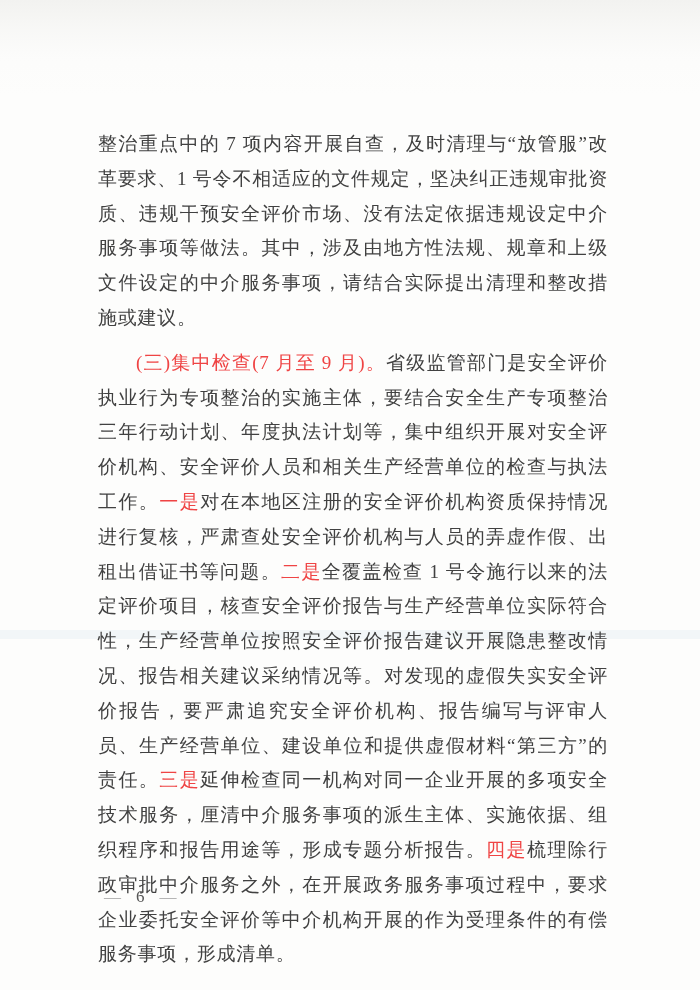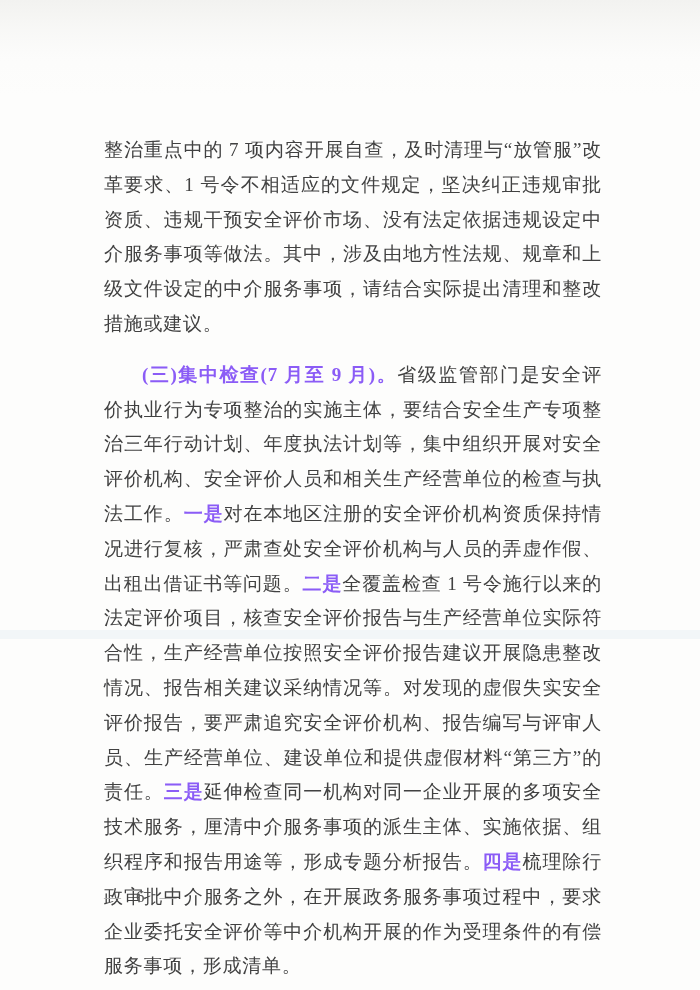--- a/index.html
+++ b/index.html
@@ -41,31 +41,31 @@
     top: 117px;
     width: 530px;
     font-size: 19px;
     line-height: 34.8px;
     color: #414141;
     text-align: justify;
     text-justify: inter-ideograph;
     letter-spacing: 0.04em;
   }
   .content p.para {
-    margin: 16px;
+    margin: 10px;
     padding: 0;
     text-indent: 0;
   }
   .content p.para.indent {
     text-indent: 2em;
   }
   .seg { font-weight: normal; }
   .seg.bold {
-    font-weight: bold;
-    color: #8b5cf6;
+    font-weight: normal;
+    color: #ef4444;
   }
   .footer {
     position: absolute;
     left: 104px;
     top: 887px;
     font-size: 17px;
     line-height: 20px;
     white-space: nowrap;
   }
   .footer .dash {

